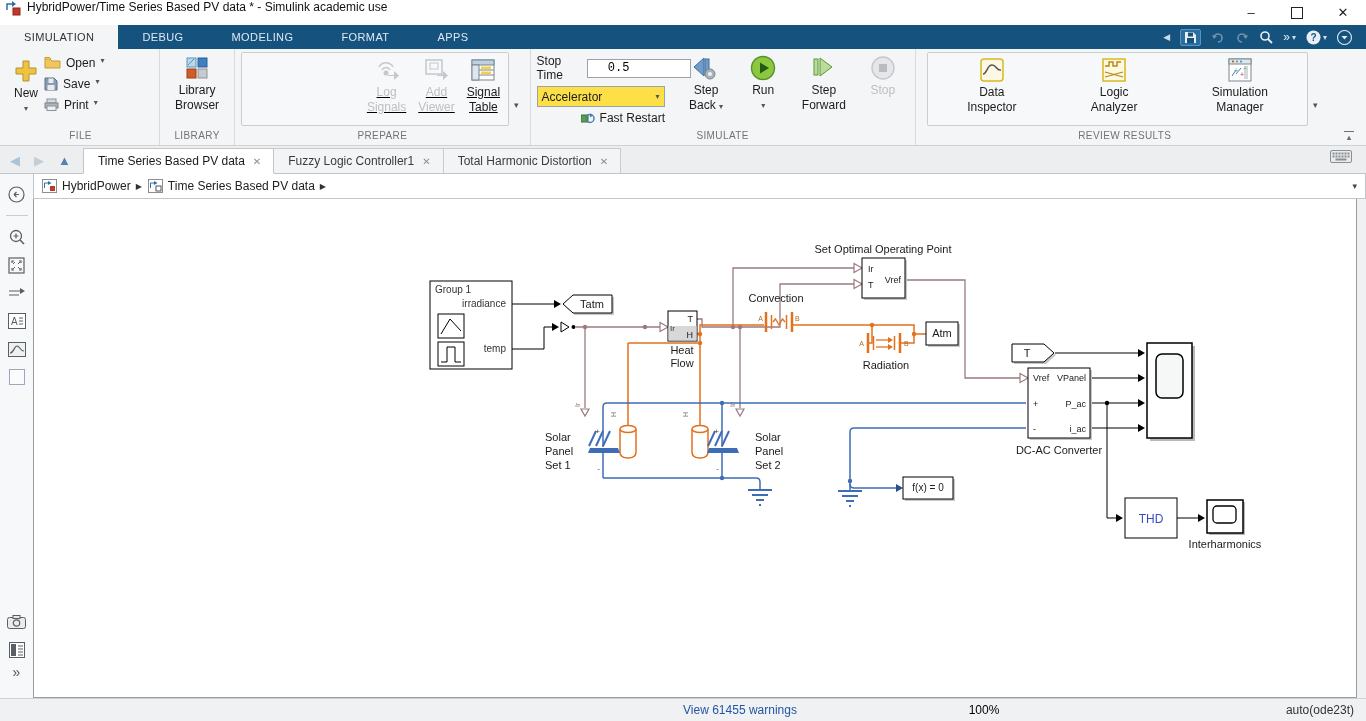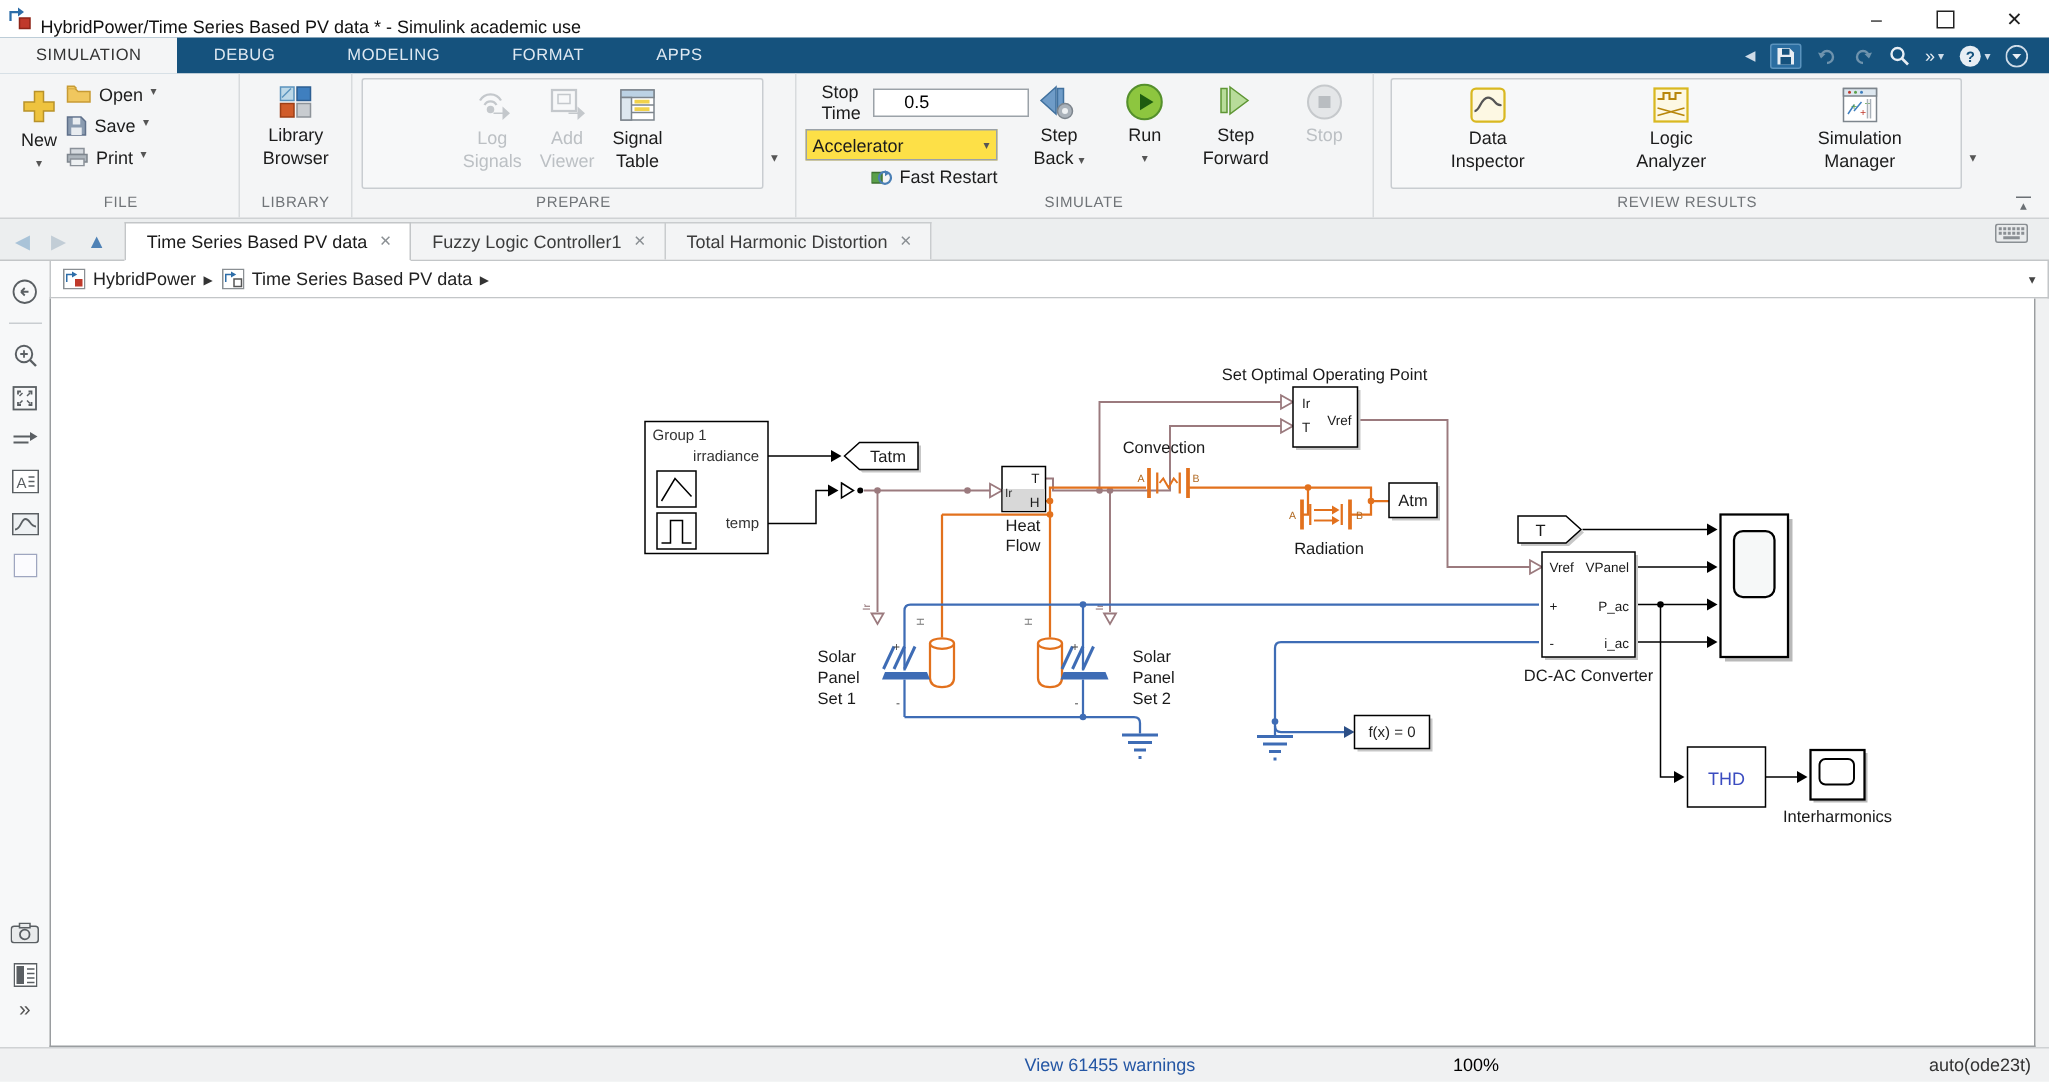--- a/index.html
+++ b/index.html
@@ -1,20 +1,20 @@
 <!DOCTYPE html>
 <html><head>
 <meta charset="utf-8">
 <style>
   html,body{margin:0;padding:0;}
   body{width:1366px;height:721px;overflow:hidden;position:relative;
        font-family:"Liberation Sans", sans-serif; background:#f0f1f2;
        -webkit-user-select:none;user-select:none;}
   
-  .titlebar{height:25px;background:#fff;display:flex;align-items:flex-end;position:relative;z-index:3;}
+  .titlebar{height:25px;background:#fff;display:flex;align-items:flex-start;position:relative;z-index:3;}
   .titlebar .appicon{margin:0 6px 0 5px;}
   .titlebar .title{font-size:12px;color:#111;}
   .win-btns{margin-left:auto;display:flex;height:100%;}
   .win-btn{width:46px;display:flex;align-items:center;justify-content:center;font-size:13px;color:#222;}
   .win-max-box{width:10px;height:10px;border:1px solid #222;display:inline-block;}
   
   .ribbon{height:24px;background:#15527d;display:flex;align-items:stretch;position:relative;z-index:3;}
   .rtab{padding:0 24px;display:flex;align-items:center;font-size:11px;color:#dfe9f2;letter-spacing:.4px;}
   .rtab.active{background:#f4f5f6;color:#333;}
   .qat{margin-left:auto;display:flex;align-items:center;gap:10px;padding-right:14px;color:#cfdce8;}
@@ -26,22 +26,22 @@
   .ts-body{flex:1;display:flex;align-items:flex-start;}
   .ts-caption{height:15px;text-align:center;font-size:10px;color:#707478;letter-spacing:.4px;}
   .stackbtn{display:flex;flex-direction:column;align-items:center;padding:3px 6px;font-size:12px;color:#1c1c1c;line-height:15px;text-align:center;}
   .stackbtn .ico{height:26px;display:flex;align-items:center;justify-content:center;margin-bottom:2px;}
   .stackbtn.disabled{color:#bcc0c4;}
   .rowbtn{display:flex;align-items:flex-start;gap:5px;font-size:12px;color:#1c1c1c;height:21px;}
   .dd{font-size:8px;color:#555;}
   .groupbox{border:1px solid #c9cdd1;border-radius:2px;display:flex;align-items:flex-start;padding:1px 2px;background:#f7f8f9;}
   .overflow-dd{align-self:center;padding:0 5px;font-size:9px;color:#555;}
   .simfield{display:flex;flex-direction:column;gap:4px;padding-top:2px;}
-  .stoptime{display:flex;align-items:center;gap:8px;font-size:12px;color:#1c1c1c;margin-left:11px;}
-  .stoptime input{width:62px;height:17px;border:1px solid #9ba2a8;font-size:12px;padding:0 20px;font-family:Liberation Sans, sans-serif;}
+  .stoptime{display:flex;align-items:center;gap:24px;font-size:12px;color:#1c1c1c;}
+  .stoptime input{width:62px;height:17px;border:1px solid #9ba2a8;font-size:12px;padding:0 20px;font-family:Liberation Mono, monospace;}
   .modesel{width:118px;height:19px;border:1px solid #9ba2a8;background:#fde047;font-size:12px;display:flex;align-items:center;padding:0 4px;color:#1c1c1c;}
   .modesel .dd{margin-left:auto;}
   .fastrestart{display:flex;align-items:center;gap:5px;font-size:12px;color:#1c1c1c;padding-left:44px;}
   .collapse-strip{margin-left:auto;align-self:flex-end;padding:4px 10px;color:#6b7075;font-size:9px;line-height:8px;text-align:center;}
   
   .docbar{height:27px;background:#eceeef;border-bottom:1px solid #c3c6c8;display:flex;align-items:flex-end;position:relative;z-index:3;}
   .navarrows{display:flex;align-items:center;gap:14px;padding:0 12px 5px 10px;font-size:13px;}
   .doctab{display:flex;align-items:center;gap:8px;padding:5px 12px 5px 14px;font-size:12px;color:#3c3c3c;border-right:1px solid #c9ccce;background:#f3f4f5;border-top:1px solid #c9ccce;}
   .doctab.active{background:#fff;color:#1a1a1a;border:1px solid #c3c6c8;border-bottom:1px solid #fff;margin-bottom:-1px;}
   .doctab .x{color:#8a8f93;font-size:10px;}
@@ -204,21 +204,21 @@
         </span>
         <span>Library</span>
         <span>Browser</span>
       </div>
     </div>
     <div class="ts-caption">LIBRARY</div>
   </div>
 
   <div class="ts-section" style="width:292px;">
     <div class="ts-body" style="justify-content:center;">
-      <div class="groupbox" style="height:70px;width:262px;justify-content:center;">
+      <div class="groupbox" style="height:70px;width:262px;justify-content:flex-end;text-decoration:underline;">
         <div class="stackbtn disabled">
           <span class="ico">
               <svg width="26" height="24">
                 <path d="M5 9 A8 8 0 0 1 19 9" fill="none" stroke="#c4c8cc" stroke-width="1.5"></path>
                 <path d="M8 12 A4.5 4.5 0 0 1 16 12" fill="none" stroke="#c4c8cc" stroke-width="1.5"></path>
                 <circle cx="12" cy="15" r="2.5" fill="#c4c8cc"></circle>
                 <path d="M14 17 H20 L20 13 L25 17.5 L20 22 L20 18 H14 Z" fill="#c4c8cc"></path>
               </svg>
             </span>
           <span>Log</span>

